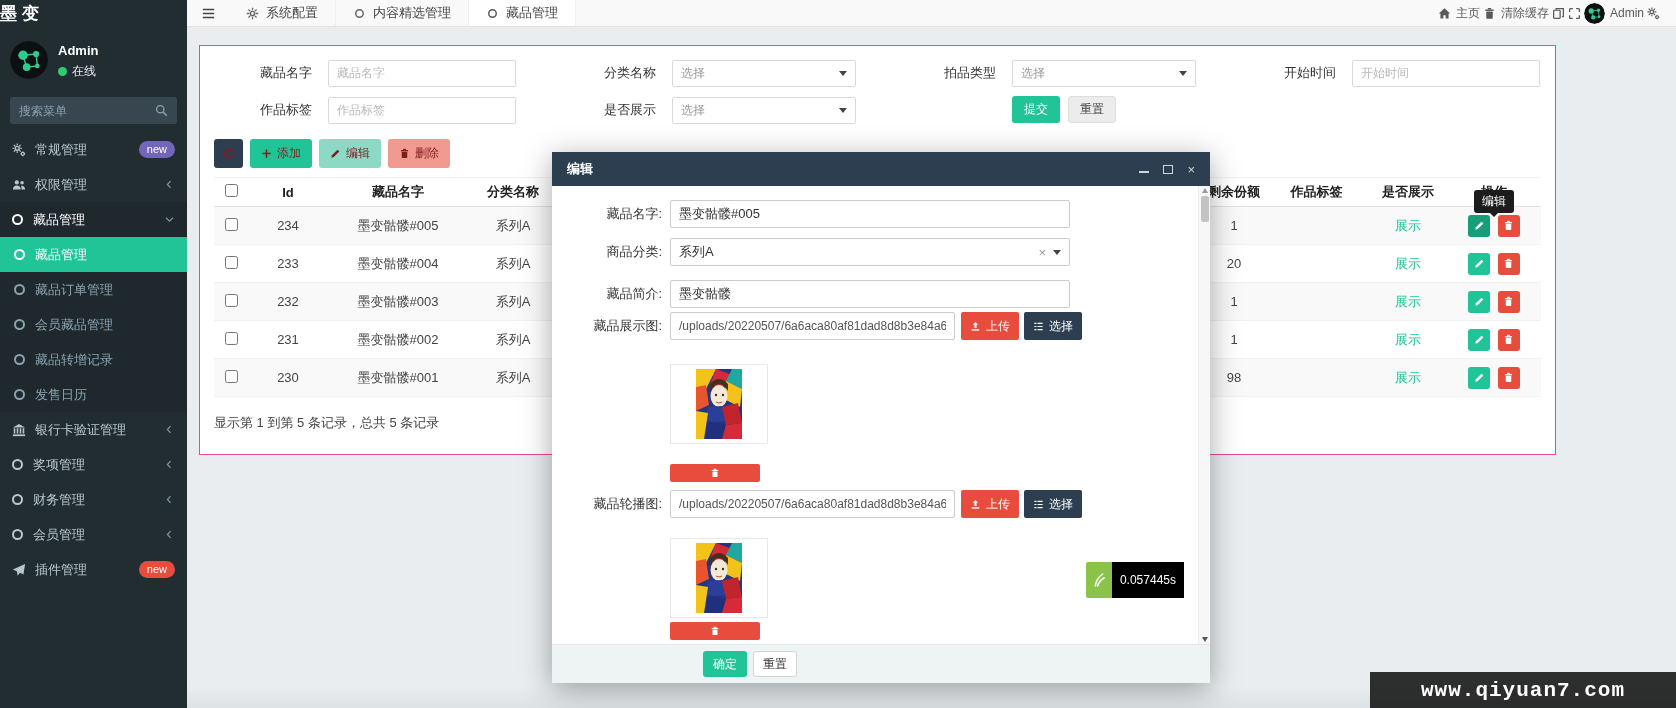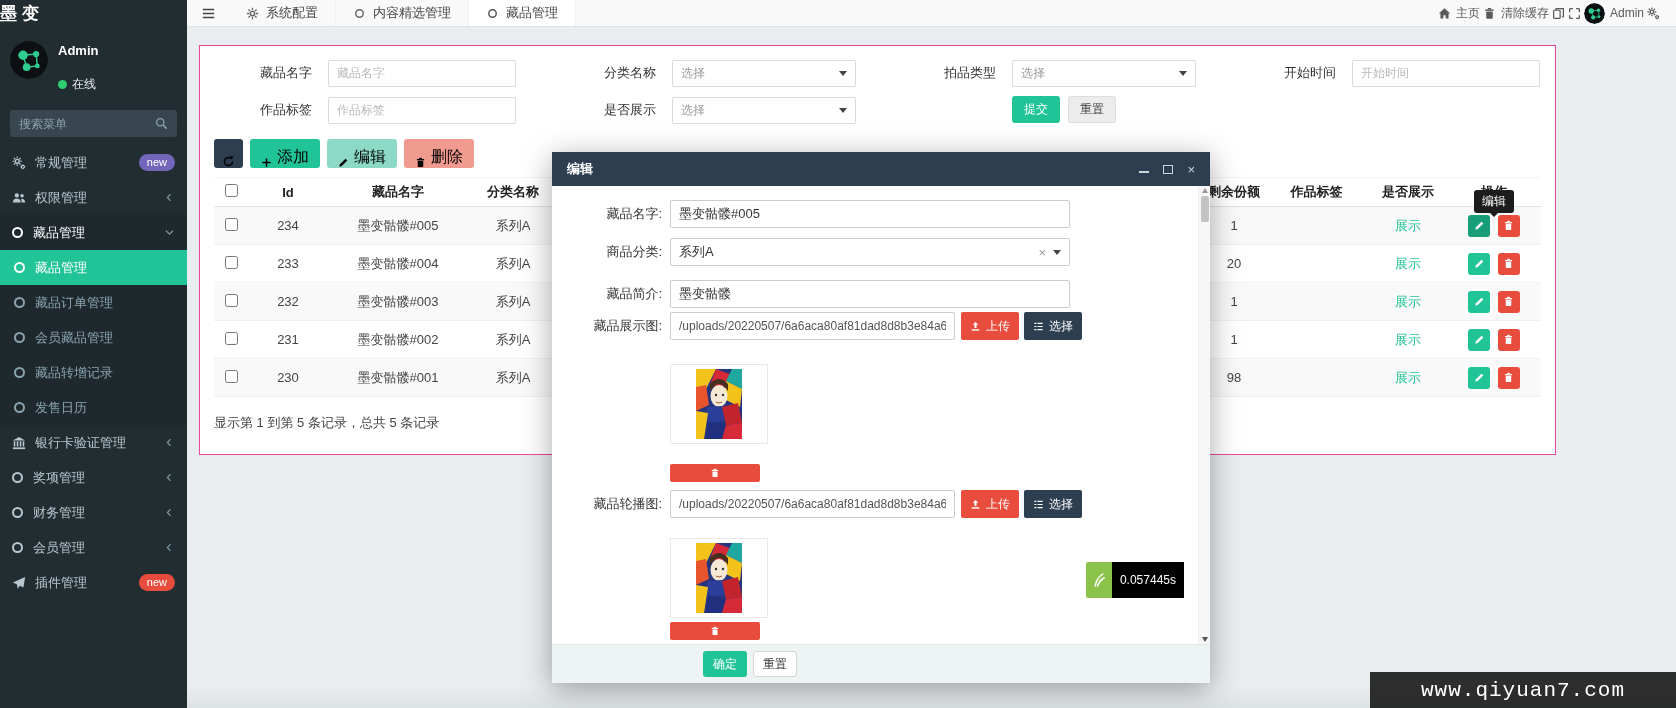--- a/index.html
+++ b/index.html
@@ -5,21 +5,21 @@
 *{box-sizing:border-box;margin:0;padding:0}
 html,body{width:1676px;height:708px;overflow:hidden;font-family:"Liberation Sans","DejaVu Sans",sans-serif;font-size:13px;color:#444;background:#e9edef}
 .app{position:relative;width:1676px;height:708px;overflow:hidden}
 .ic{width:13px;height:13px;display:inline-block;vertical-align:middle;flex:none}
 
 .sidebar{position:absolute;left:0;top:0;width:187px;height:708px;background:#222d32;color:#b8c7ce;z-index:6}
 .logo{height:28px;line-height:28px;color:#fff;font-size:17px;font-weight:bold;letter-spacing:5px}
 .user-panel{padding:13px 10px 9px;display:flex;align-items:flex-start;gap:10px}
 .avatar-svg{width:38px;height:38px;border-radius:50%}
 .user-name{color:#fff;font-weight:bold;font-size:13px;margin-top:2px}
-.user-status{font-size:12px;color:#eceff1;display:flex;align-items:center;gap:5px;margin-top:18px}
+.user-status{font-size:12px;color:#eceff1;display:flex;align-items:center;gap:5px;margin-top:5px}
 .dot{width:9px;height:9px;border-radius:50%;background:#2ecc71}
 .search-box{margin:8px 10px 8px;background:#38474f;border-radius:3px;height:27px;display:flex;align-items:center;padding:0 9px;gap:6px}
 .search-box input{flex:1;background:transparent;border:0;outline:0;color:#cfd8dc;font-size:12px;width:100px}
 .search-box input::placeholder{color:#8ba2ad}
 .m-item{height:35px;display:flex;align-items:center;padding:0 12px;font-size:13px;color:#b8c7ce;cursor:pointer}
 .m-item .mi{width:14px;height:14px;margin-right:9px;flex:none}
 .m-item .lbl{flex:1;white-space:nowrap}
 .badge{font-size:11px;padding:1px 8px;border-radius:9px;color:#fff;line-height:15px}
 .badge.purple{background:#7266ba}
 .badge.red{background:#e74c3c}
@@ -45,21 +45,21 @@
 .tinput::placeholder{color:#b9b9b9}
 .selectbox{width:184px;height:27px;border:1px solid #d9d9d9;border-radius:2px;display:flex;align-items:center;padding:0 8px;font-size:12px;color:#999;background:#fff;cursor:pointer}
 .caret{width:0;height:0;border-left:4px solid transparent;border-right:4px solid transparent;border-top:5px solid #444;margin-left:auto}
 .c11{left:22px;top:13px}.c12{left:366px;top:13px}.c13{left:706px;top:13px}.c14{left:1046px;top:13px}
 .c21{left:22px;top:50px}.c22{left:366px;top:50px}
 .fbtns{position:absolute;left:812px;top:50px;display:flex;gap:8px}
 .btn{height:27px;padding:0 11px;border-radius:3px;font-size:12px;display:inline-flex;align-items:center;justify-content:center;border:1px solid transparent;cursor:pointer;white-space:nowrap}
 .btn-green{background:#21c496;color:#fff}
 .btn-gray{background:#ececec;border-color:#ddd;color:#444}
 .toolbar{position:absolute;left:14px;top:93px;display:flex;gap:7px}
-.tb{height:29px;border-radius:3px;display:flex;align-items:flex-end;padding:0 11px;font-size:16px;color:#000000;gap:5px;cursor:pointer;white-space:nowrap}
+.tb{height:29px;border-radius:3px;display:flex;align-items:center;padding:0 11px;font-size:12px;color:#7f1d1d;gap:5px;cursor:pointer;white-space:nowrap}
 .tb-dark{background:#2c3e50;width:29px;padding:0;justify-content:center}
 .tb-green{background:#21c496}
 .tb-lgreen{background:#8cd9c5}
 .tb-lred{background:#f19a90}
 .table{position:absolute;left:14px;top:131px;right:14px}
 .trow{display:flex;align-items:center;height:38px;border-bottom:1px solid #f1f1f1;font-size:13px;color:#444}
 .trow.head{height:30px;font-weight:bold;color:#222;border-top:1px solid #f3f3f3;border-bottom:1px solid #e2e2e2}
 .td{text-align:center;flex:none}
 .co-ck{width:34px}.co-id{width:80px}.co-nm{width:140px}.co-ct{width:90px}
 .co-im{flex:1;text-align:left}
@@ -103,21 +103,21 @@
 .tp-icon{width:26px;background:#8bc34a;border-radius:2px 0 0 2px;display:flex;align-items:center;justify-content:center}
 .tp-time{background:#000;color:#fff;font-size:12px;display:flex;align-items:center;padding:0 8px;white-space:nowrap}
 .msb{position:absolute;right:0;top:0;bottom:0;width:12px;background:#f7f7f7;border-left:1px solid #ededed}
 .msb-thumb{position:absolute;top:10px;left:2px;width:8px;height:26px;background:#c3c3c3;border-radius:2px}
 .msb-up{position:absolute;top:2px;left:3px;width:0;height:0;border-left:3px solid transparent;border-right:3px solid transparent;border-bottom:5px solid #9a9a9a}
 .msb-down{position:absolute;bottom:2px;left:3px;width:0;height:0;border-left:3px solid transparent;border-right:3px solid transparent;border-top:5px solid #555}
 .modal-ft{position:absolute;left:0;right:0;bottom:0;height:39px;background:#eef3f4;border-top:1px solid #e2e7e8;display:flex;align-items:center}
 .ft-ok{margin-left:151px;height:26px;padding:0 10px;background:#21c496;color:#fff;border:0;border-radius:3px;font-size:12px;cursor:pointer}
 .ft-reset{margin-left:6px;height:26px;padding:0 9px;background:#fff;border:1px solid #d5d5d5;color:#333;border-radius:3px;font-size:12px;cursor:pointer}
 
-.watermark{position:absolute;right:0;bottom:0;width:306px;height:36px;background:rgba(12,12,12,.85);color:#fff;display:flex;align-items:center;justify-content:center;font-family:"Liberation Mono","DejaVu Sans Mono",monospace;font-size:21px;font-weight:normal;letter-spacing:1px;z-index:30}
+.watermark{position:absolute;right:0;bottom:0;width:306px;height:36px;background:rgba(12,12,12,.85);color:#fff;display:flex;align-items:center;justify-content:center;font-family:"Liberation Mono","DejaVu Sans Mono",monospace;font-size:21px;font-weight:bold;letter-spacing:1px;z-index:30}
 .bottom-shade{position:absolute;left:187px;right:0;bottom:0;height:22px;background:linear-gradient(#e9edef,#dde2e5);z-index:2}
 </style>
 </head>
 <body>
 
 <svg width="0" height="0" style="position:absolute">
 <defs>
 <g id="artg">
   <rect width="46" height="70" fill="#26357f"></rect>
   <polygon points="0,0 20,0 8,24 0,18" fill="#f3c31c"></polygon>

